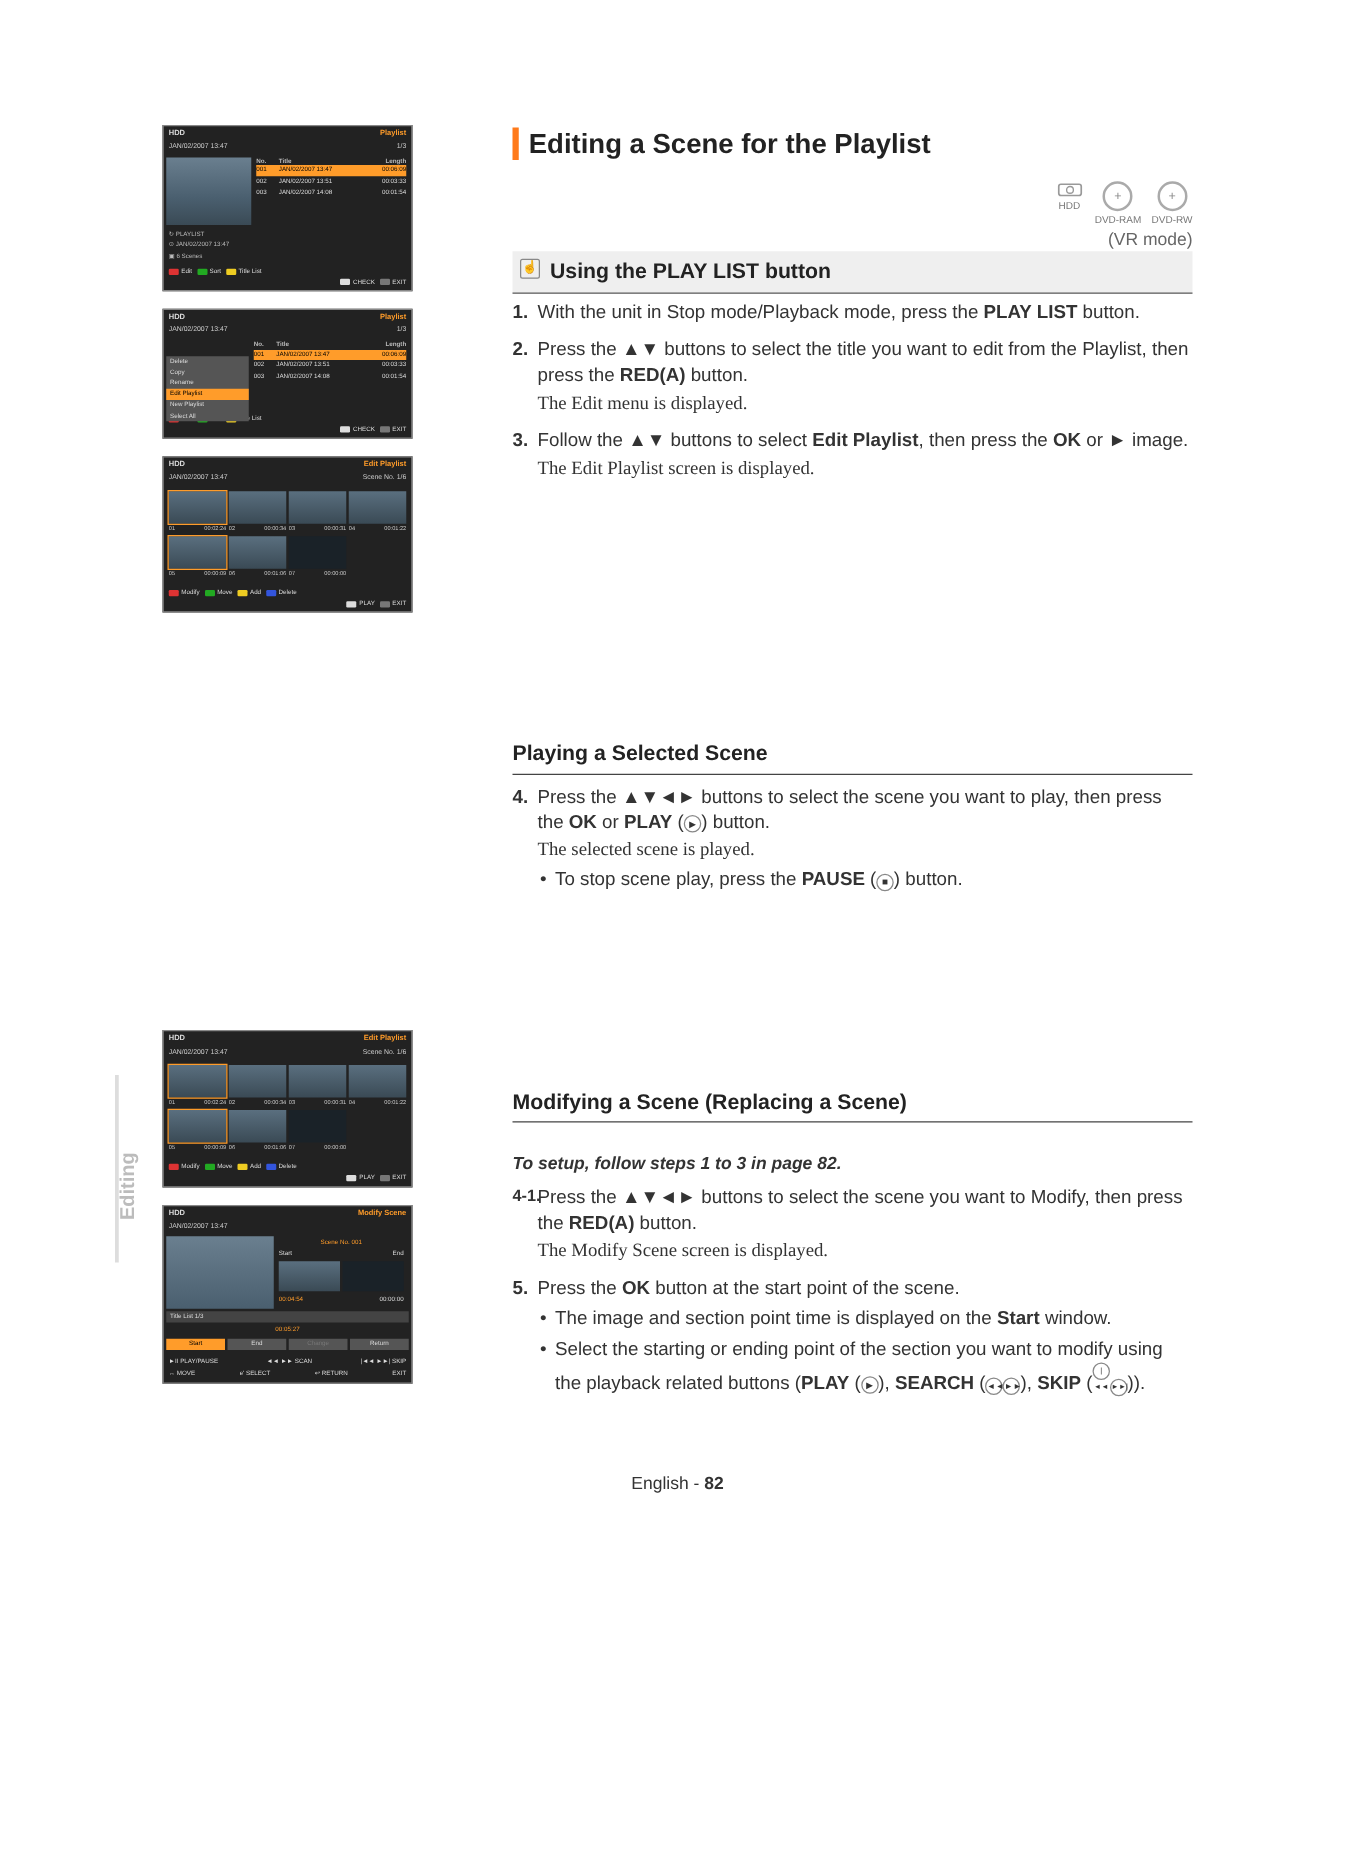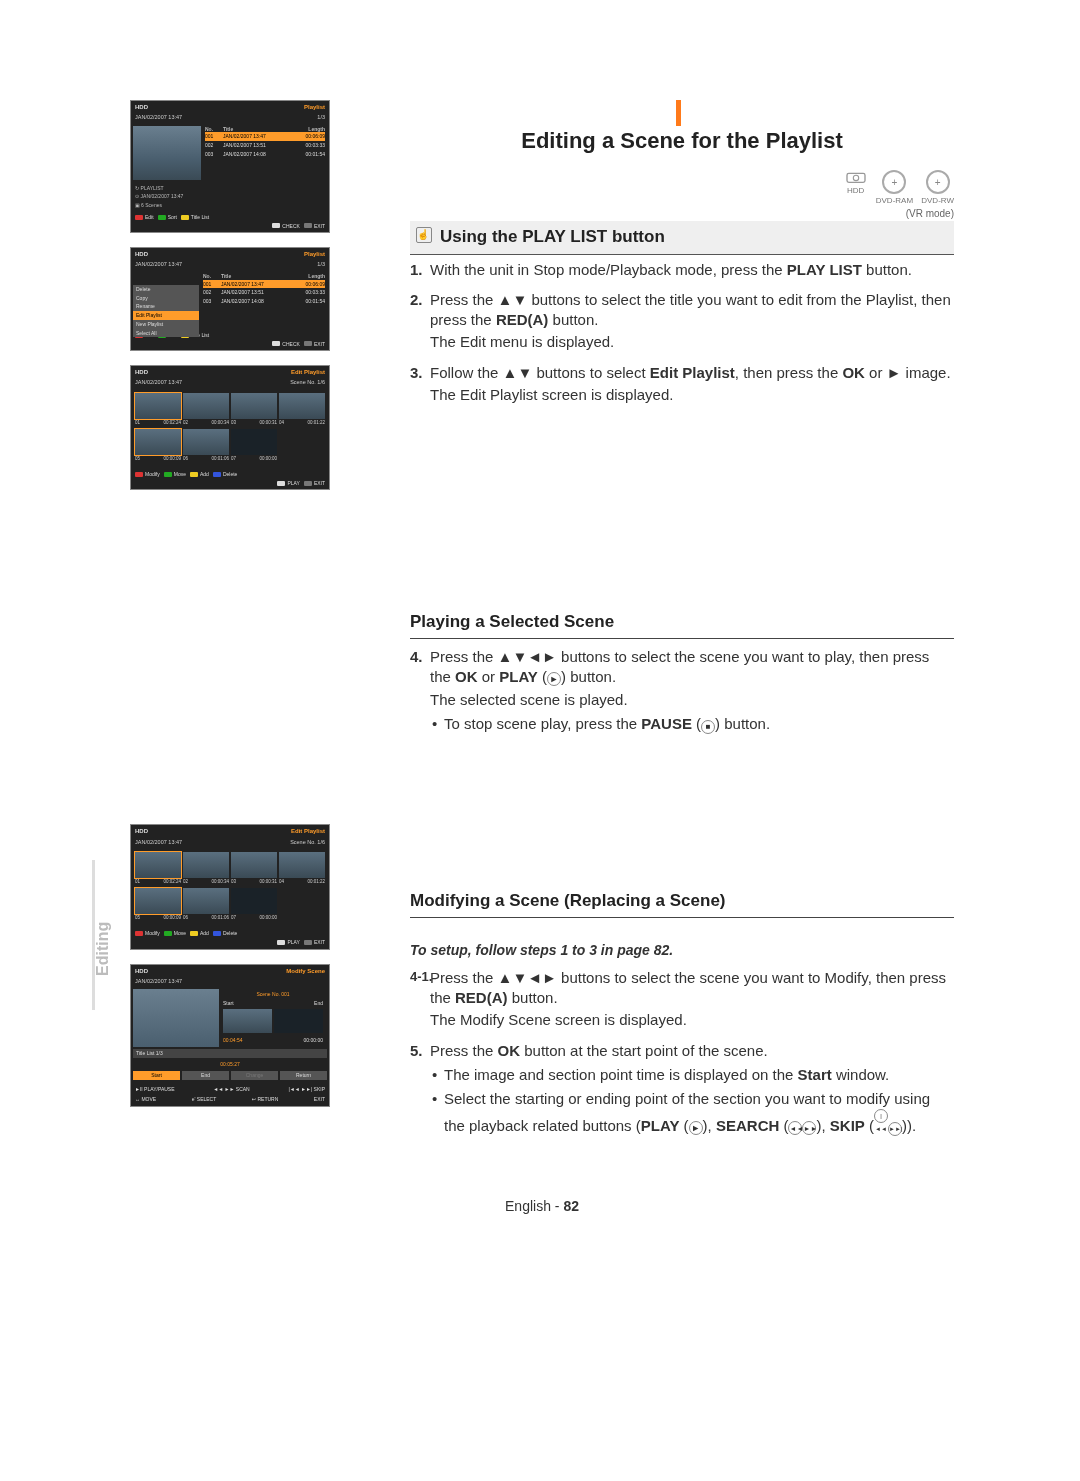--- a/index.html
+++ b/index.html
@@ -92,28 +92,27 @@
     display: inline-block;
     width: 5px; height: 26px;
     background: #ff7a1a;
     vertical-align: middle;
     margin-right: 8px;
   }
   h1.main {
     font-size: 22px; font-weight: bold; color: #222;
     display: flex; align-items: center;
     margin-bottom: 16px;
-    flex-direction: column;
   }
   .device-icons { float:right; margin-top:-6px; text-align:right;}
   .dev { display:inline-flex; flex-direction:column; align-items:center; font-size:8px; color:#777; margin-left:4px;}
   .dev .circ{ width:24px;height:24px;border:2px solid #aaa;border-radius:50%; display:flex; align-items:center; justify-content:center; font-size:10px; color:#888; margin-bottom:2px;}
   .dev .sq{ width:24px;height:20px; display:flex;align-items:flex-end;justify-content:center;}
   .dev .sq svg{width:22px;height:18px;}
-  .vrmode{ font-size:10px; color:#666; text-align:right; clear:both;}
+  .vrmode{ font-size:14px; color:#666; text-align:right; clear:both;}
 
   .instr-italic { font-style: italic; font-weight: bold; color:#333; margin: 16px 0 10px; font-size:15px;}
   h2.sub {
     background: #efefef;
     font-size: 17px; font-weight: bold; color:#222;
     padding: 5px 8px 5px 30px;
     margin-bottom: 3px;
     position:relative;
   }
   h2.sub .icon{
@@ -129,21 +128,21 @@
   h3.mid {
     font-size: 17px; font-weight: bold; color:#222;
     border-bottom: 1px solid #444;
     padding-bottom: 4px;
     margin: 26px 0 8px;
   }
   .setup-italic{ font-style:italic; font-weight:bold; font-size:14px; margin:23px 0 8px;}
   ol.steps { list-style: none; padding-left: 0; }
   ol.steps > li { margin: 6px 0 10px; padding-left: 20px; position:relative; }
   ol.steps > li .num{ position:absolute; left:0; top:0; font-weight:bold;}
-  ol.steps .indent{ margin-top:2px;}
+  ol.steps .indent{ margin-top:2px;font-family:Liberation Serif, serif;}
   .bullet { padding-left: 14px; position:relative; margin-top:4px;}
   .bullet::before{ content:"•"; position:absolute; left:2px; top:0;}
 
   .footer { width: 100%; text-align:center; margin-top:50px; font-size:14px;}
   .footer b{font-weight:bold;}
 
   .side-tab {
     position: absolute;
     left: -40px; top: 880px;
     transform: rotate(-90deg);

